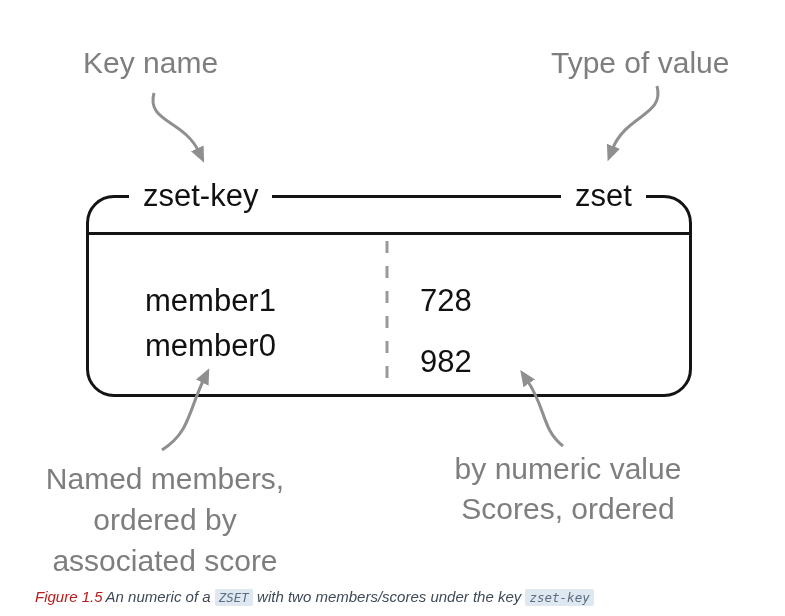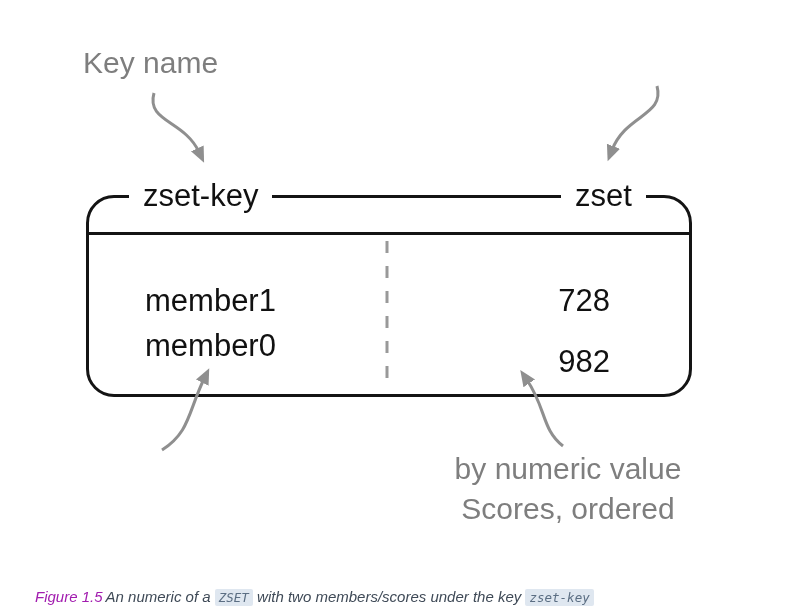--- a/index.html
+++ b/index.html
@@ -63,59 +63,60 @@
   .cell {
     color: #111111;
     font-size: 31px;
     line-height: 33px;
     white-space: nowrap;
     margin-top: 13px;
   }
   .score-col {
     left: 420px;
     width: 190px;
-    text-align: right;
+    text-align: left;
   }
 
   svg.overlay {
     position: absolute;
     left: 0;
     top: 0;
     pointer-events: none;
   }
 
   
   #caption {
     left: 35px;
     top: 588px;
     font-size: 15px;
     font-style: italic;
     color: #3f4a57;
     white-space: nowrap;
   }
   #caption .fig-label {
-    color: #a21caf;
+    color: #b91c1c;
     margin-right: 3px;
   }
   #caption code {
     font-family: "DejaVu Sans Mono", monospace;
     font-style: italic;
     font-size: 12.5px;
     color: #5b6e83;
     background: #dfe7f0;
     padding: 1px 4px;
     border-radius: 2px;
   }
 </style>
 </head>
 <body>
 
 <div id="canvas">
 
   <div class="abs note" style="left:83px; top:46px;">Key name</div>
+  <div class="abs note" style="left:551px; top:46px;">Type of value</div>
 
   <div class="abs" id="zset-box"></div>
   <div class="abs" id="header-sep"></div>
 
   <div class="abs border-label" style="left:129px;">zset-key</div>
   <div class="abs border-label" style="left:561px;">zset</div>
 
   <div class="abs cell" style="left:145px; top:271px;">member1</div>
   <div class="abs cell score-col" style="top:271px;">728</div>
   <div class="abs cell" style="left:145px; top:316px;text-align:center;">member0</div>
@@ -127,20 +128,25 @@
         <path d="M0,0 L16,7 L0,14 Z" fill="#8f8f8f"></path>
       </marker>
     </defs>
     <line x1="387" y1="241" x2="387" y2="379" stroke="#999999" stroke-width="3" stroke-dasharray="12 13"></line>
     <path d="M 154 93 C 146 122, 184 120, 199 152" fill="none" stroke="#8f8f8f" stroke-width="3" marker-end="url(#ah)"></path>
     <path d="M 657 86 C 665 116, 626 114, 612 150" fill="none" stroke="#8f8f8f" stroke-width="3" marker-end="url(#ah)"></path>
     <path d="M 162 450 C 190 432, 188 412, 204 379" fill="none" stroke="#8f8f8f" stroke-width="3" marker-end="url(#ah)"></path>
     <path d="M 563 446 C 542 430, 546 408, 527 380" fill="none" stroke="#8f8f8f" stroke-width="3" marker-end="url(#ah)"></path>
   </svg>
 
+  <div class="abs note-block" style="left:20px; top:458px; width:290px; line-height:41px;">
+    <div>Named members,</div>
+    <div>ordered by</div>
+    <div>associated score</div>
+  </div>
   <div class="abs note-block" style="left:428px; top:449px; width:280px; line-height:40px;">
     <div>by numeric value</div>
     <div>Scores, ordered</div>
   </div>
 
   <div class="abs" id="caption">
     <span class="fig-label">Figure 1.5</span><span>An numeric of a </span><code>ZSET</code><span> with two members/scores under the key </span><code>zset-key</code>
   </div>
 
 </div>

